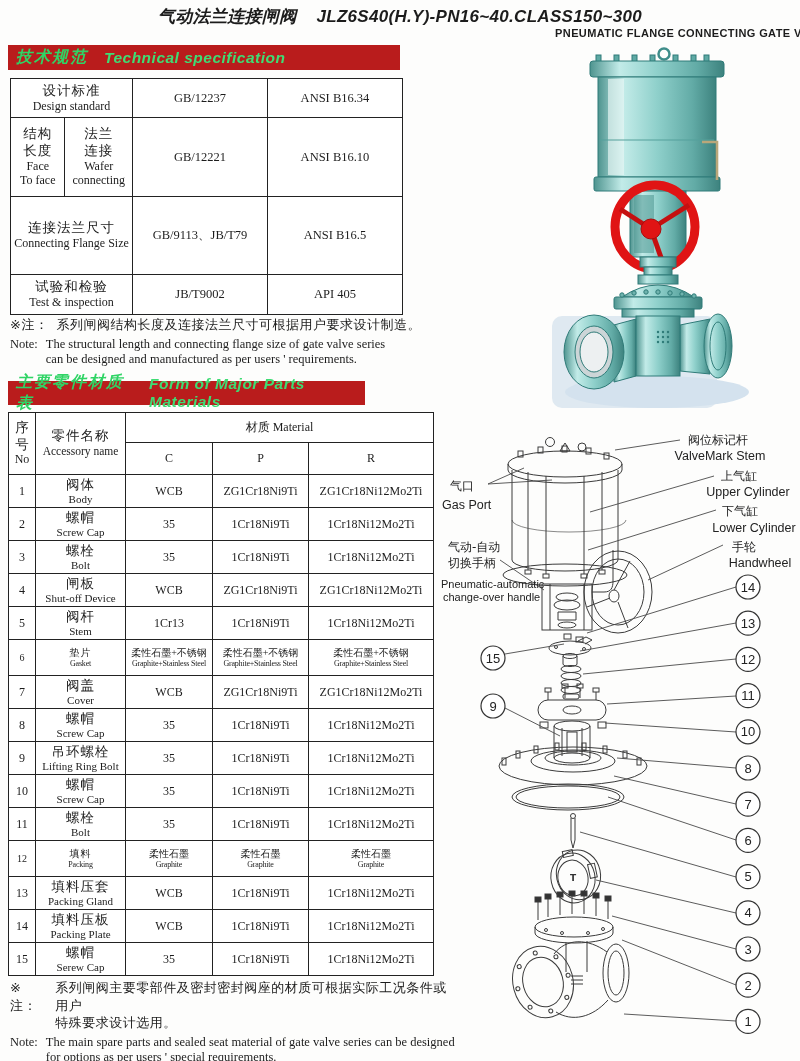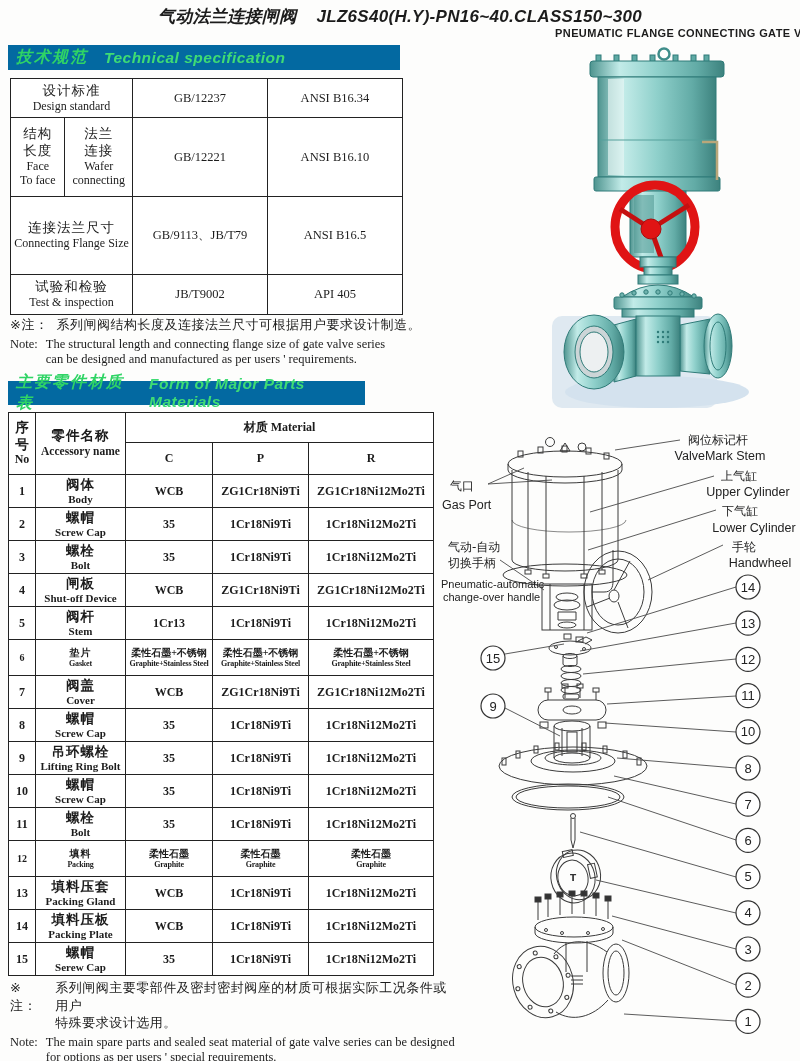--- a/index.html
+++ b/index.html
@@ -8,21 +8,21 @@
 
   
   .hdr-title{position:absolute;top:5px;left:0;width:100%;text-align:center;
     font-family:"Liberation Sans","DejaVu Sans",sans-serif;font-weight:bold;font-style:italic;
     font-size:17px;letter-spacing:.3px;white-space:nowrap;}
   .hdr-title .model{margin-left:20px;}
   .hdr-sub{position:absolute;top:27px;left:0;width:100%;text-align:right;
     font-family:"Liberation Sans","DejaVu Sans",sans-serif;font-weight:bold;font-size:11px;letter-spacing:.4px;padding-left:31px;}
 
   
-  .banner{position:absolute;left:8px;background:#0369a1;font-style:italic;
+  .banner{position:absolute;left:8px;background:#b91c1c;font-style:italic;
     display:flex;align-items:center;gap:16px;padding-left:8px;box-sizing:border-box;}
   .banner .zh{font-family:"DejaVu Sans",sans-serif;font-weight:bold;font-size:16px;color:#2fd465;letter-spacing:2px;}
   .banner .en{font-family:"Liberation Sans",sans-serif;font-weight:bold;font-size:15.5px;color:#3fdc74;letter-spacing:.5px;}
   #banner1{top:45px;width:392px;height:25px;}
   #banner2{top:381px;width:357px;height:24px;}
 
   
   table{border-collapse:collapse;table-layout:fixed;position:absolute;background:#fff;}
   td{border:1.6px solid #222;text-align:center;vertical-align:middle;padding:0;overflow:hidden;}
   .cell-zh{font-size:13.5px;letter-spacing:1px;line-height:1.25;}
@@ -39,21 +39,21 @@
   .split-td{padding:0;}
   .split-wrap{display:flex;height:78px;align-items:stretch;}
   .split-wrap>div{display:flex;flex-direction:column;justify-content:center;box-sizing:border-box;}
   .split-left{width:45%;border-right:1.6px solid #222;}
   .split-right{width:55%;}
 
   #mat-table{left:8px;top:412px;width:425px;}
   #mat-table td{font-size:12px;}
   #mat-table tr.h1{height:30px;}
   #mat-table tr.h2{height:32px;}
-  #mat-table tbody tr{height:33px;font-weight:bold;}
+  #mat-table tbody tr{height:33px;}
   #mat-table tbody tr.tall{height:36px;}
   #mat-table .ln2{font-size:11px;}
   #mat-table tr.tall td div{font-size:10px;line-height:1.15;}
   #mat-table tr.tall td div.ln2{font-size:8px;letter-spacing:-.2px;}
 
   
   .note{position:absolute;left:10px;}
   .note-row{display:flex;gap:8px;align-items:flex-start;}
   .note-zh{font-family:"DejaVu Sans",sans-serif;font-size:13px;letter-spacing:.5px;line-height:1.35;}
   .note-en{font-size:12.5px;line-height:1.25;margin-top:3px;}

